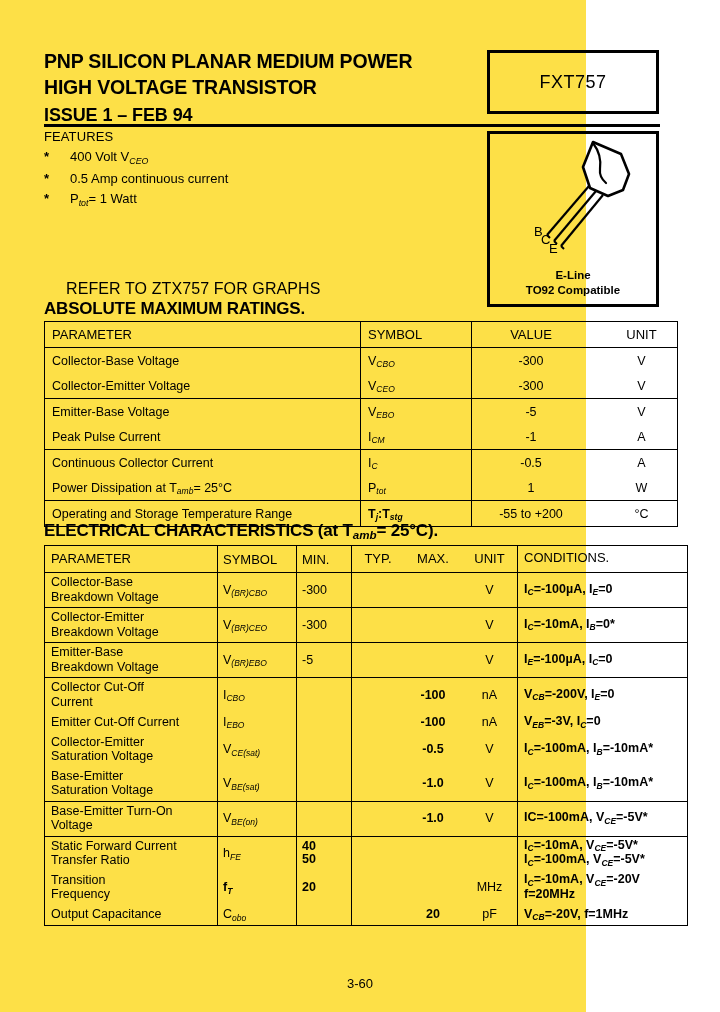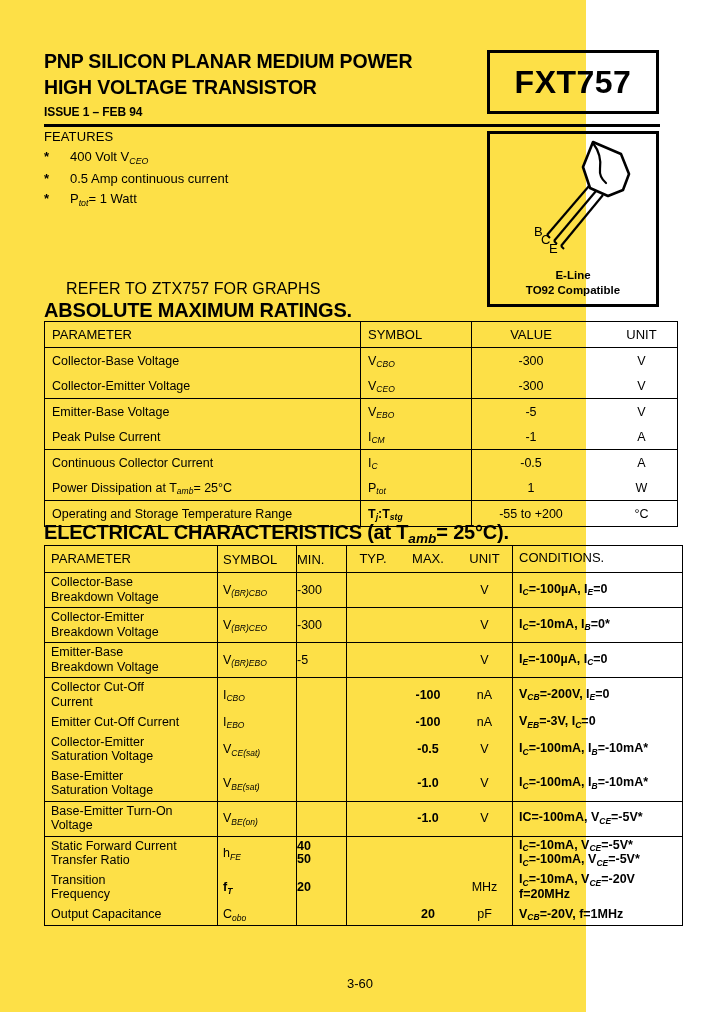--- a/index.html
+++ b/index.html
@@ -32,21 +32,21 @@
     width: 430px;
   }
   .title-line {
     font-size: 19.5px;
     font-weight: bold;
     letter-spacing: -0.2px;
     line-height: 26px;
     white-space: nowrap;
   }
   .issue {
-    font-size: 12px;
+    font-size: 18px;
     font-weight: bold;
     margin-top: 5px;
     letter-spacing: -0.1px;
   }
   .issue-rule {
     position: absolute;
     left: 44px;
     top: 124px;
     width: 616px;
     height: 3px;
@@ -60,22 +60,22 @@
     top: 50px;
     width: 172px;
     height: 64px;
     border: 3px solid #000;
     box-sizing: border-box;
     display: flex;
     align-items: center;
     justify-content: center;
   }
   .partbox .pn {
-    font-size: 32px;
-    font-weight: bold;
+    font-size: 18px;
+    font-weight: normal;
     letter-spacing: 0.5px;
   }
 
   
   .features {
     position: absolute;
     left: 44px;
     top: 129px;
     width: 300px;
   }
@@ -139,21 +139,21 @@
     position: absolute;
     left: 66px;
     top: 280px;
     font-size: 16px;
     letter-spacing: 0.1px;
   }
 
   
   .sect-head {
     position: absolute;
-    font-size: 20px;
+    font-size: 17px;
     font-weight: bold;
     letter-spacing: -0.2px;
     white-space: nowrap;
   }
   #amr-head { left: 44px; top: 299px; }
   #ec-head  { left: 44px; top: 521px; }
 
   
   table {
     border-collapse: collapse;
@@ -195,21 +195,21 @@
   }
   #ec td {
     border-top-width: 0;
     border-bottom-width: 0;
     padding: 2px 0 3px 0;
   }
   #ec tr.grp-top td { border-top: 1.5px solid #000; }
   #ec tr.grp-bot td { border-bottom: 1.5px solid #000; }
   #ec .c-param { width: 166px; padding-left: 6px; line-height: 14.5px; }
   #ec .c-sym   { width: 73px;  padding-left: 5px; }
-  #ec .c-min   { width: 49px;  }
+  #ec .c-min   { width: 49px;  padding-left: 5px; }
   #ec .c-tmu   { width: 165px; padding: 2px 0 3px 0; }
   #ec .c-cond  { width: 163px; padding-left: 6px; line-height: 14.5px; }
   .tmu-wrap { display: flex; width: 100%; }
   .tmu-typ  { flex: 0 0 52px; text-align: center; }
   .tmu-max  { flex: 0 0 58px; text-align: center; }
   .tmu-unit { flex: 1 1 auto; text-align: center; }
   #ec .hdr td { font-size: 13px; height: 20px; }
   #ec .hdr .c-param,
   #ec .hdr .c-sym,
   #ec .hdr .c-min { padding-top: 3px; padding-bottom: 3px; }

